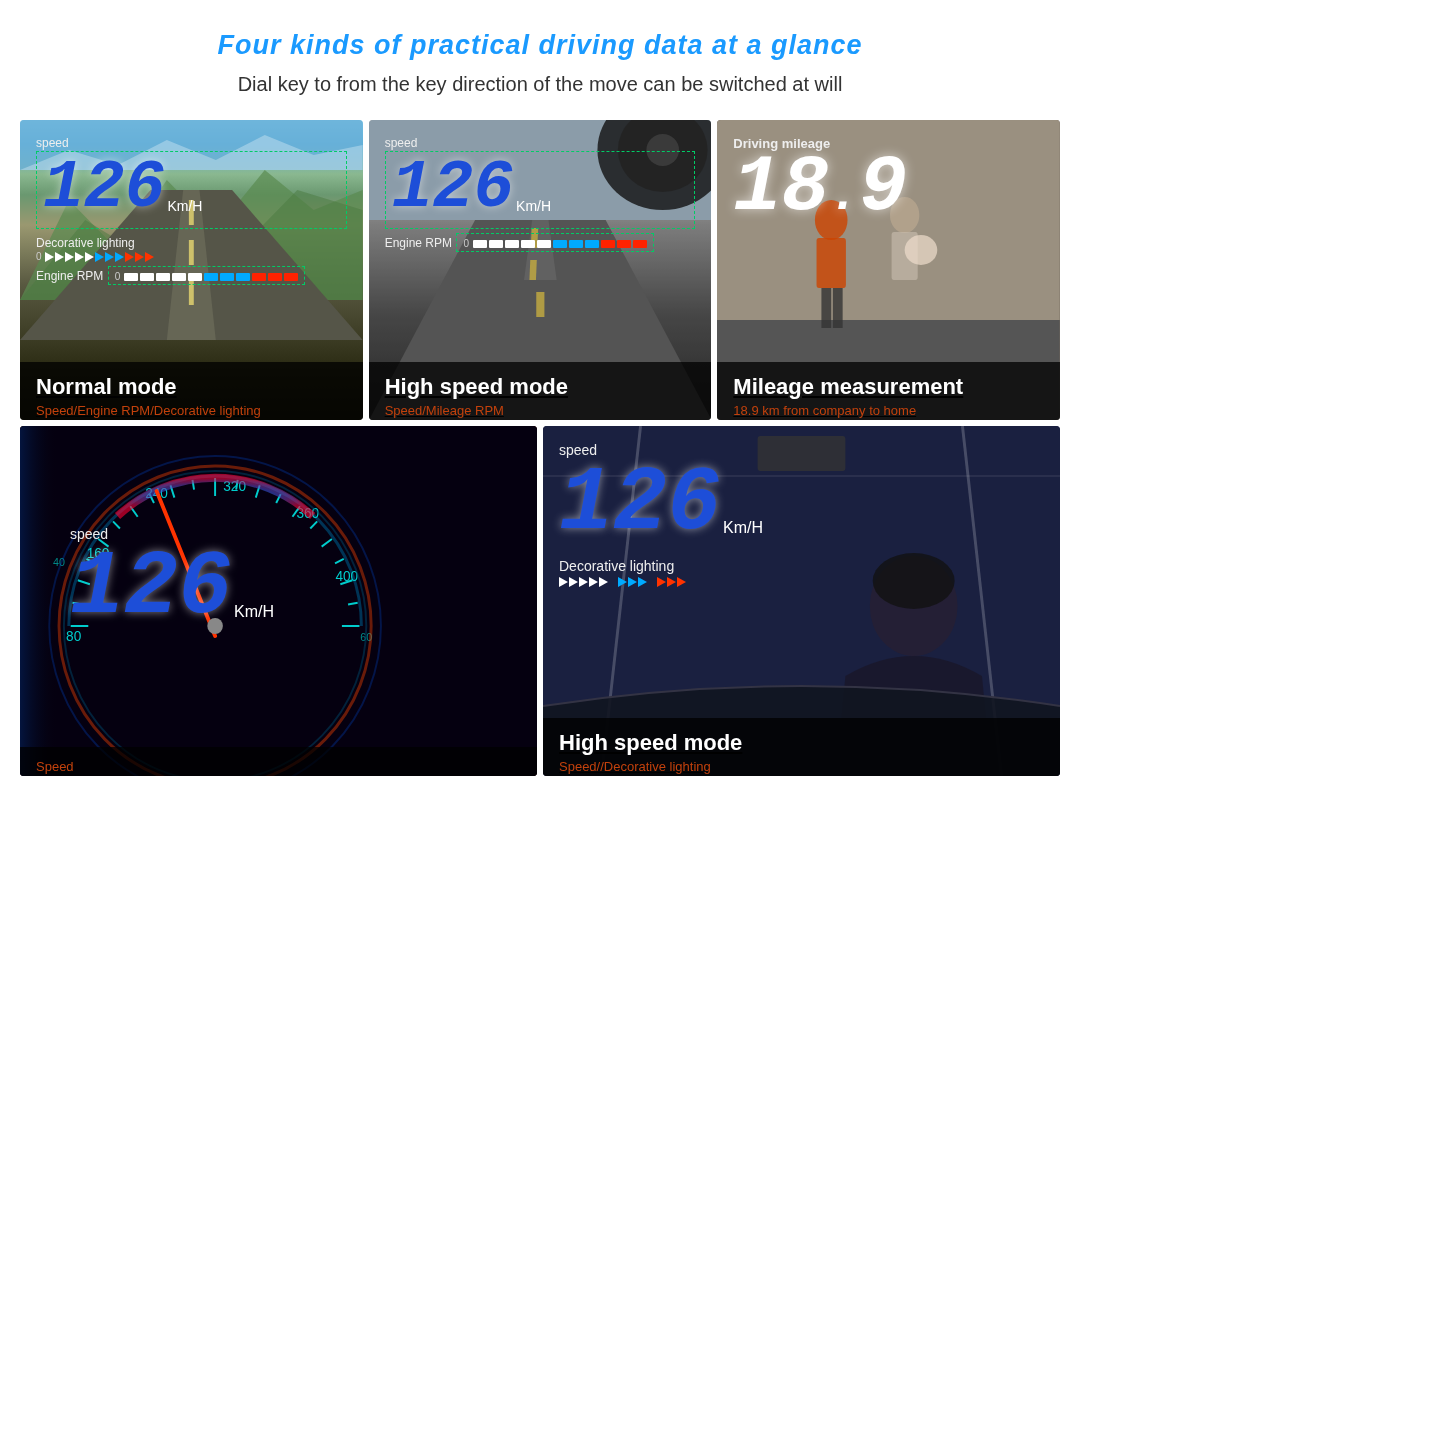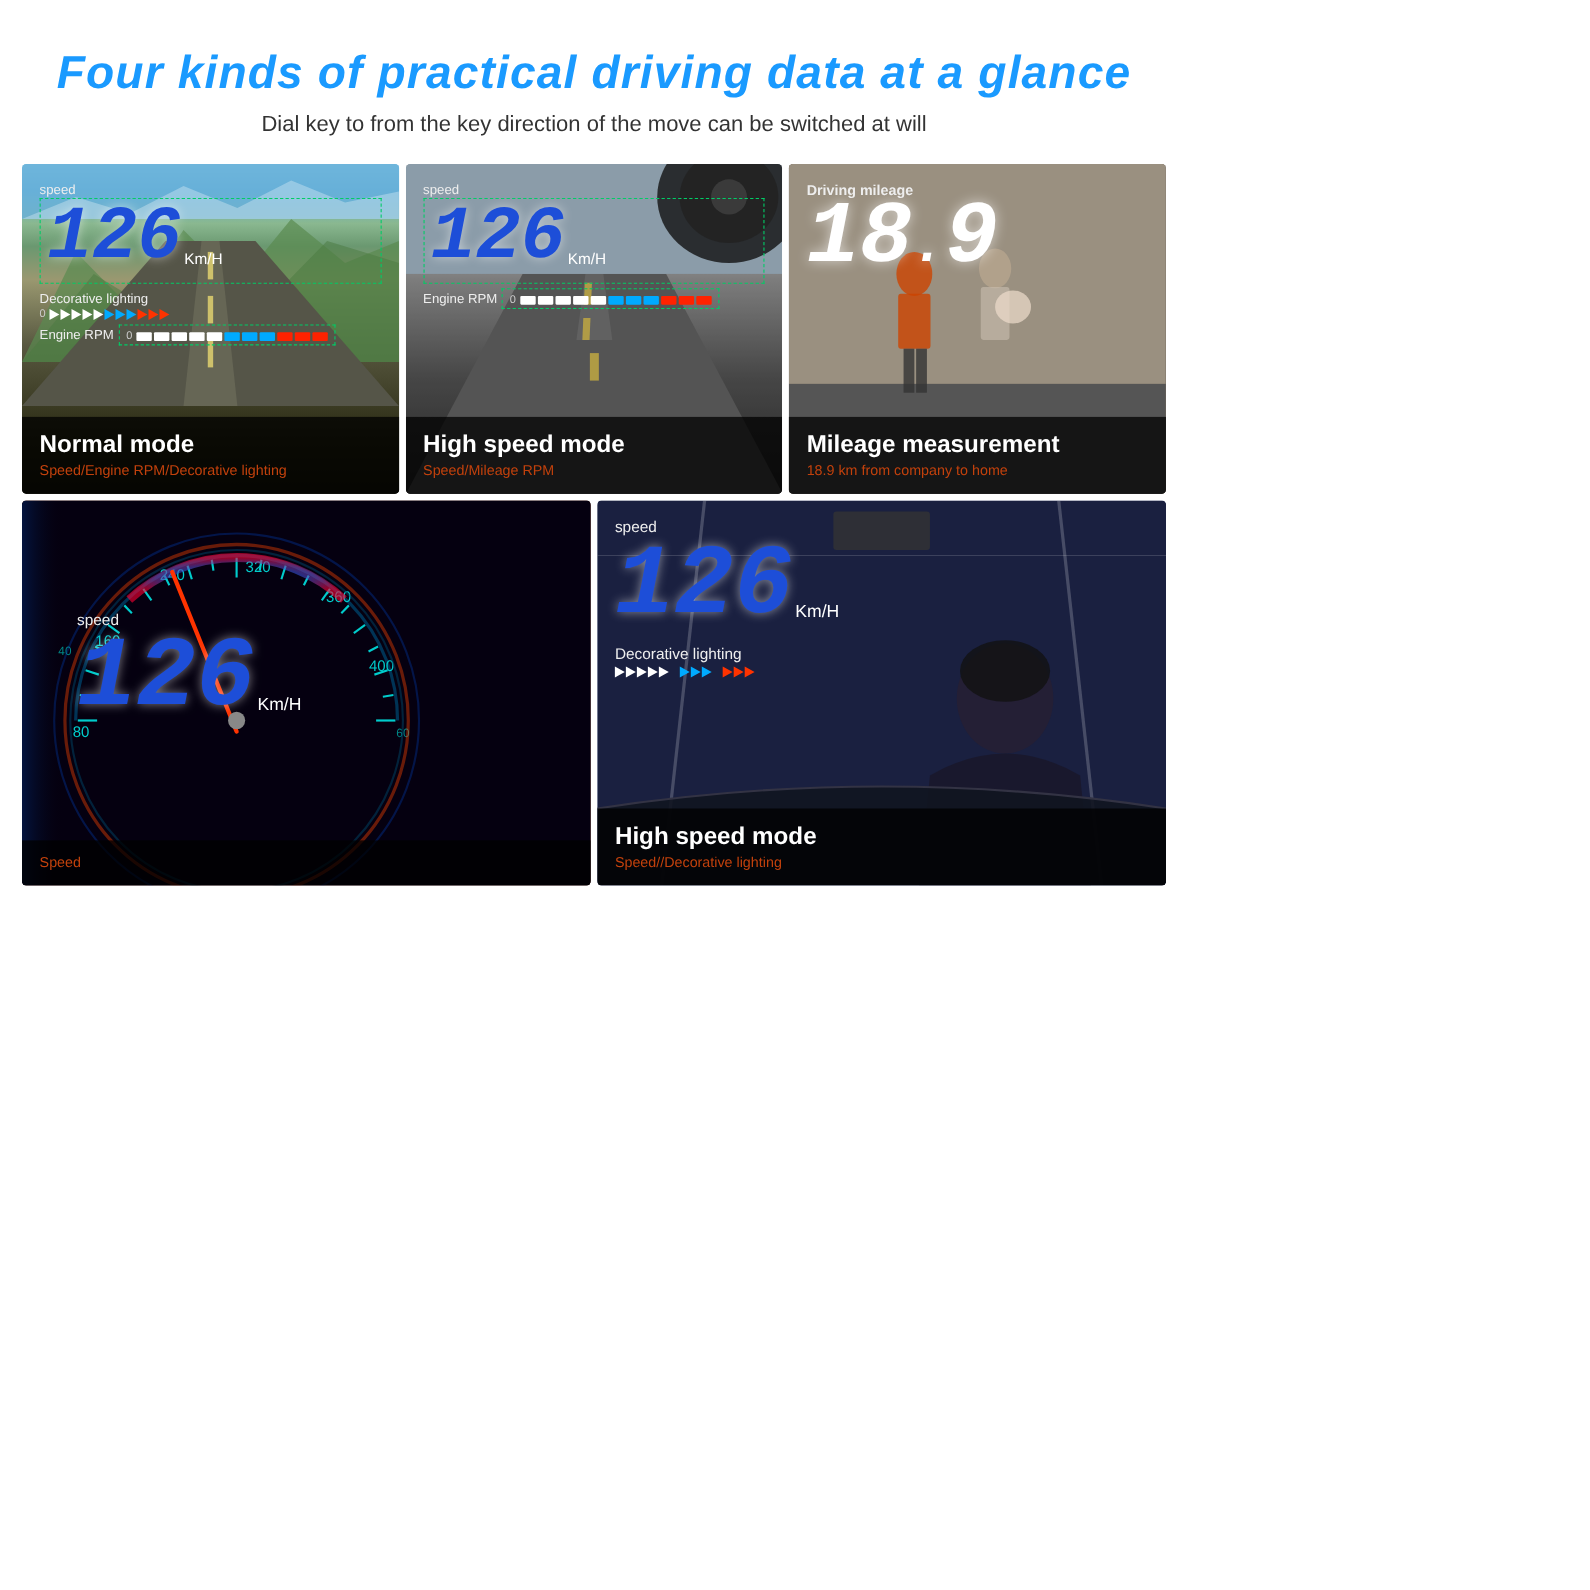--- a/index.html
+++ b/index.html
@@ -9,27 +9,26 @@
       font-family: Arial, sans-serif;
       overflow-x: hidden;
     }
     .page-wrapper {
       width: 1080px;
       padding: 30px 20px 30px 20px;
       background: #fff;
     }
     .main-title {
       text-align: center;
-      font-size: 42px;
+      font-size: 27px;
       font-weight: 900;
       color: #1a9aff;
       font-style: italic;
       margin-bottom: 12px;
       letter-spacing: 1px;
-      margin-top: 12px;
     }
     .subtitle {
       text-align: center;
       font-size: 20px;
       color: #333;
       margin-bottom: 24px;
     }
     .grid-top {
       display: grid;
       grid-template-columns: 1fr 1fr 1fr;
@@ -60,21 +59,22 @@
       display: flex;
       flex-direction: column;
       justify-content: flex-start;
     }
     .card-footer {
       position: absolute;
       bottom: 0;
       left: 0;
       right: 0;
       background: rgba(0,0,0,0.75);
-      padding: 12px 16px 14px 16px;
+      padding: 12px 16px 2px 16px;
+      text-decoration: underline;
     }
     .card-footer-title {
       font-size: 22px;
       color: #fff;
       font-weight: bold;
       margin-bottom: 3px;
     }
     .card-footer-subtitle {
       font-size: 13px;
       color: #c2410c;

